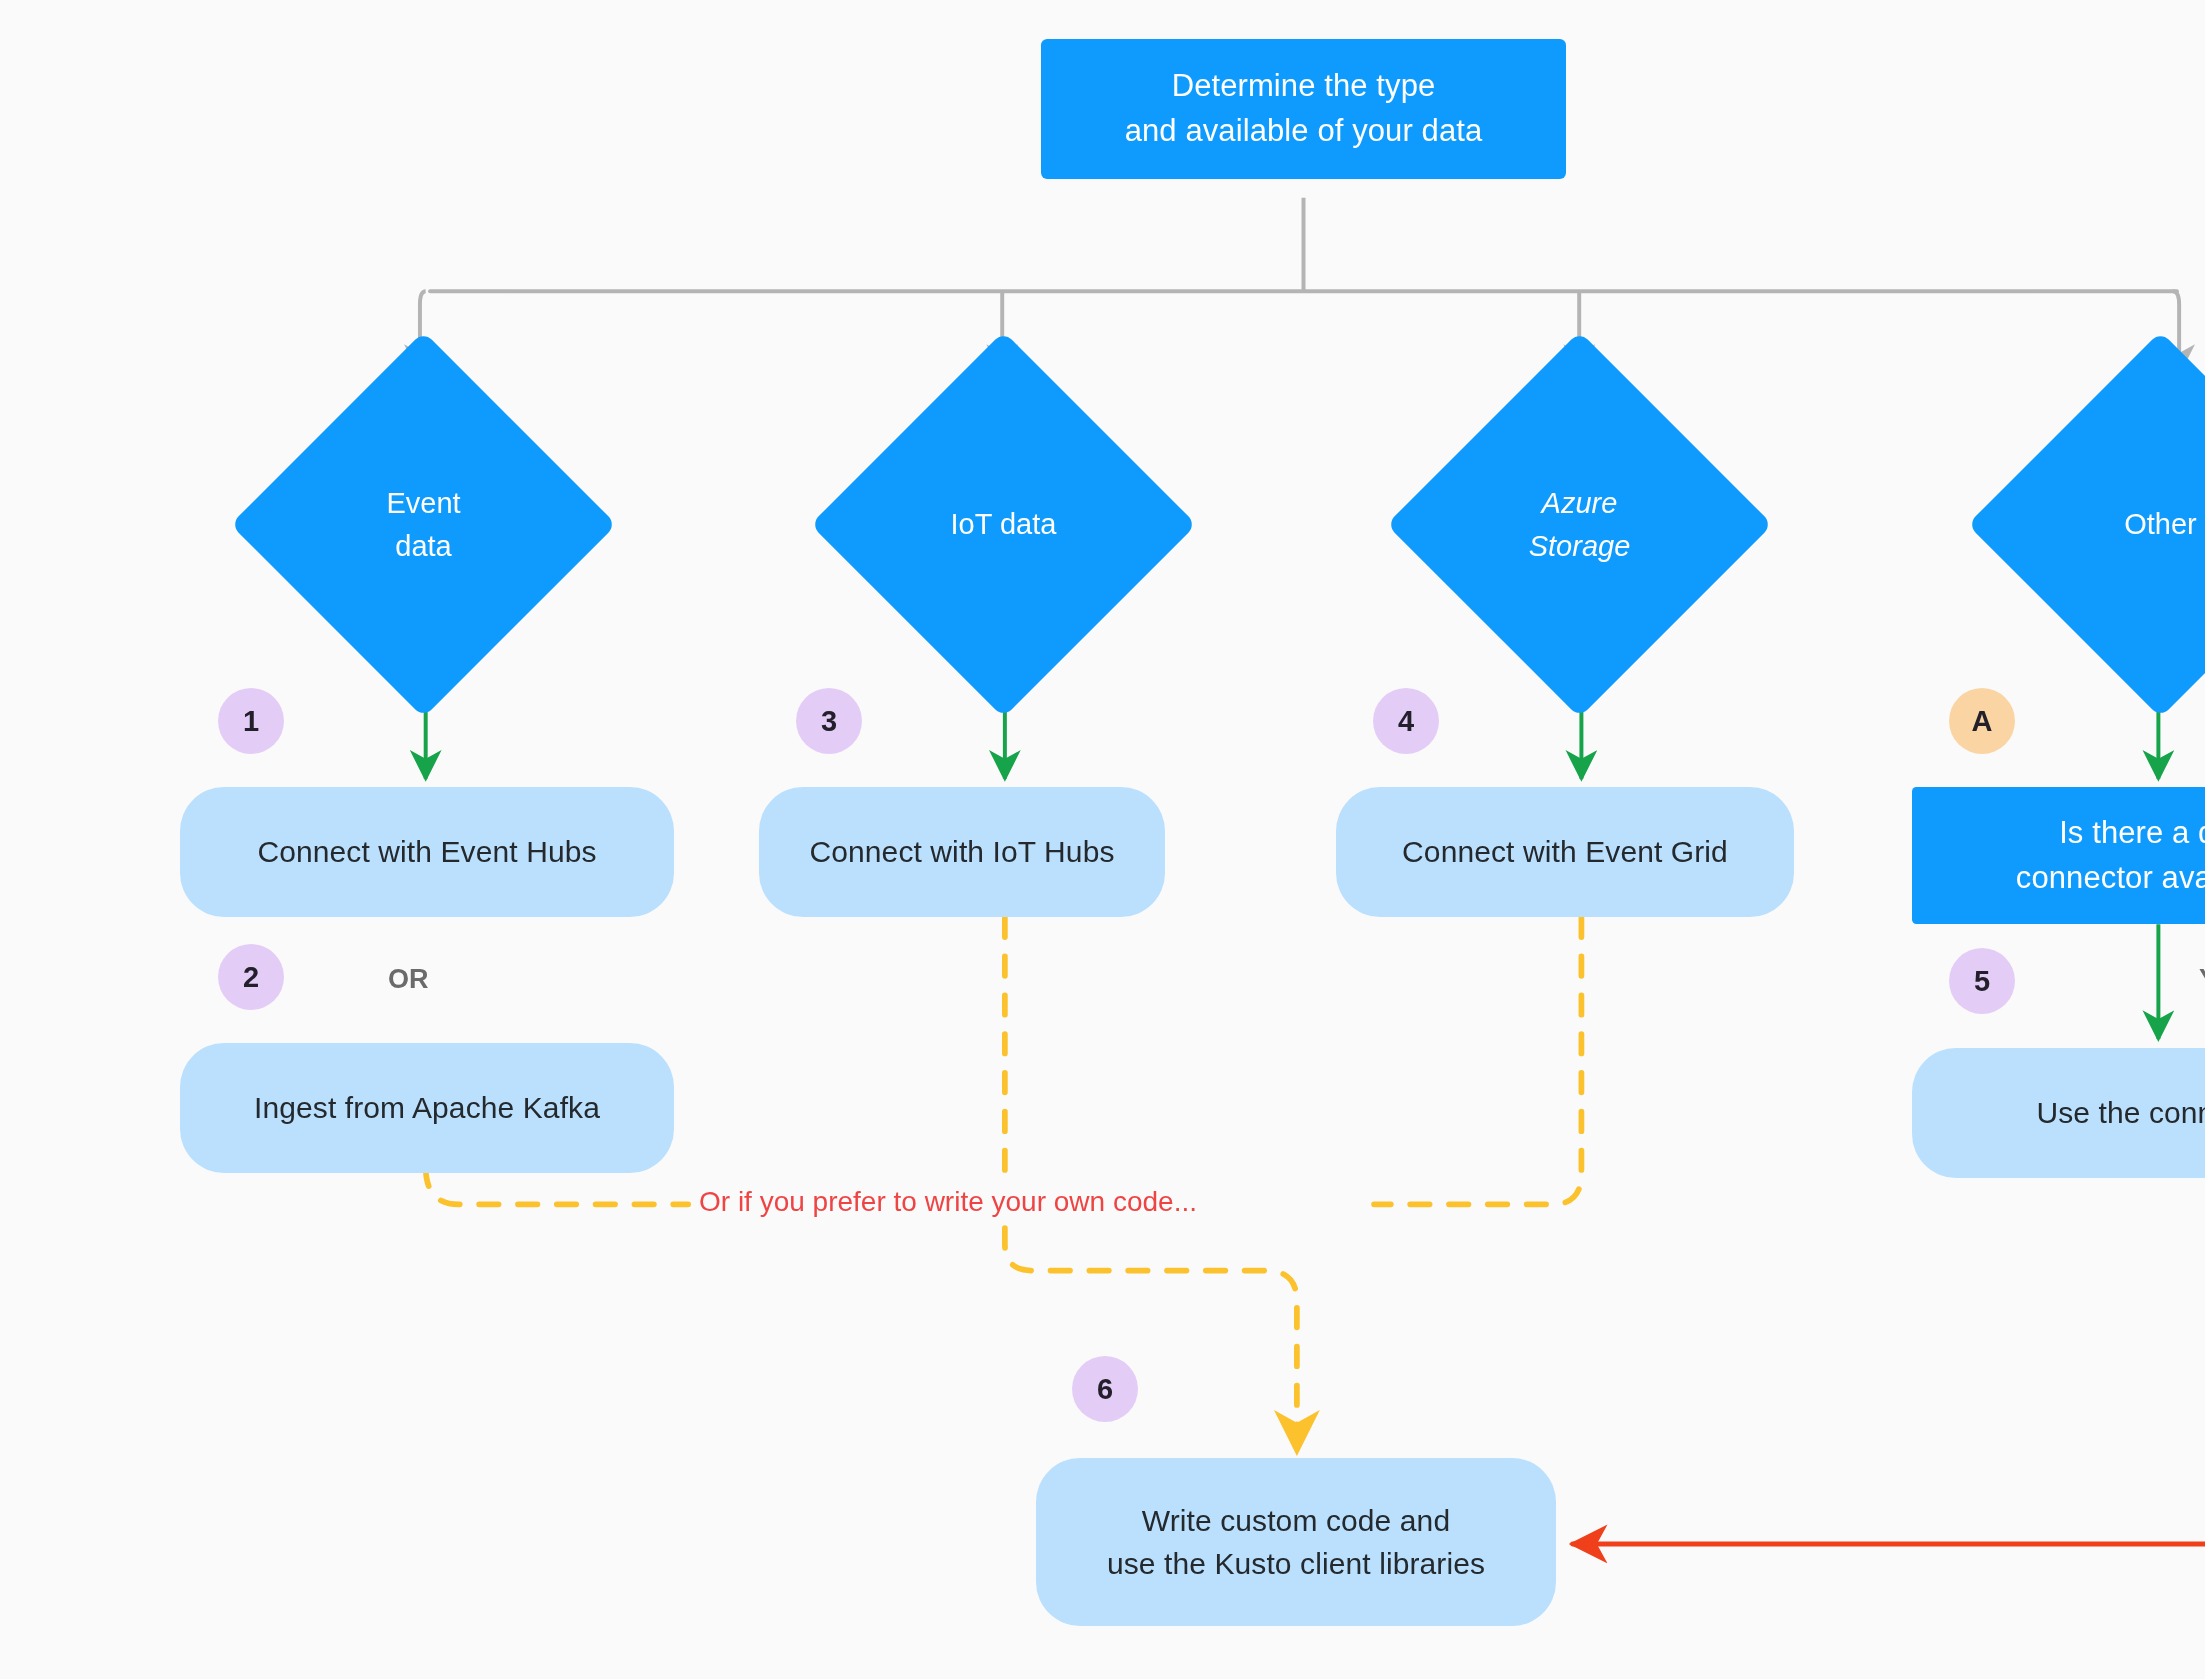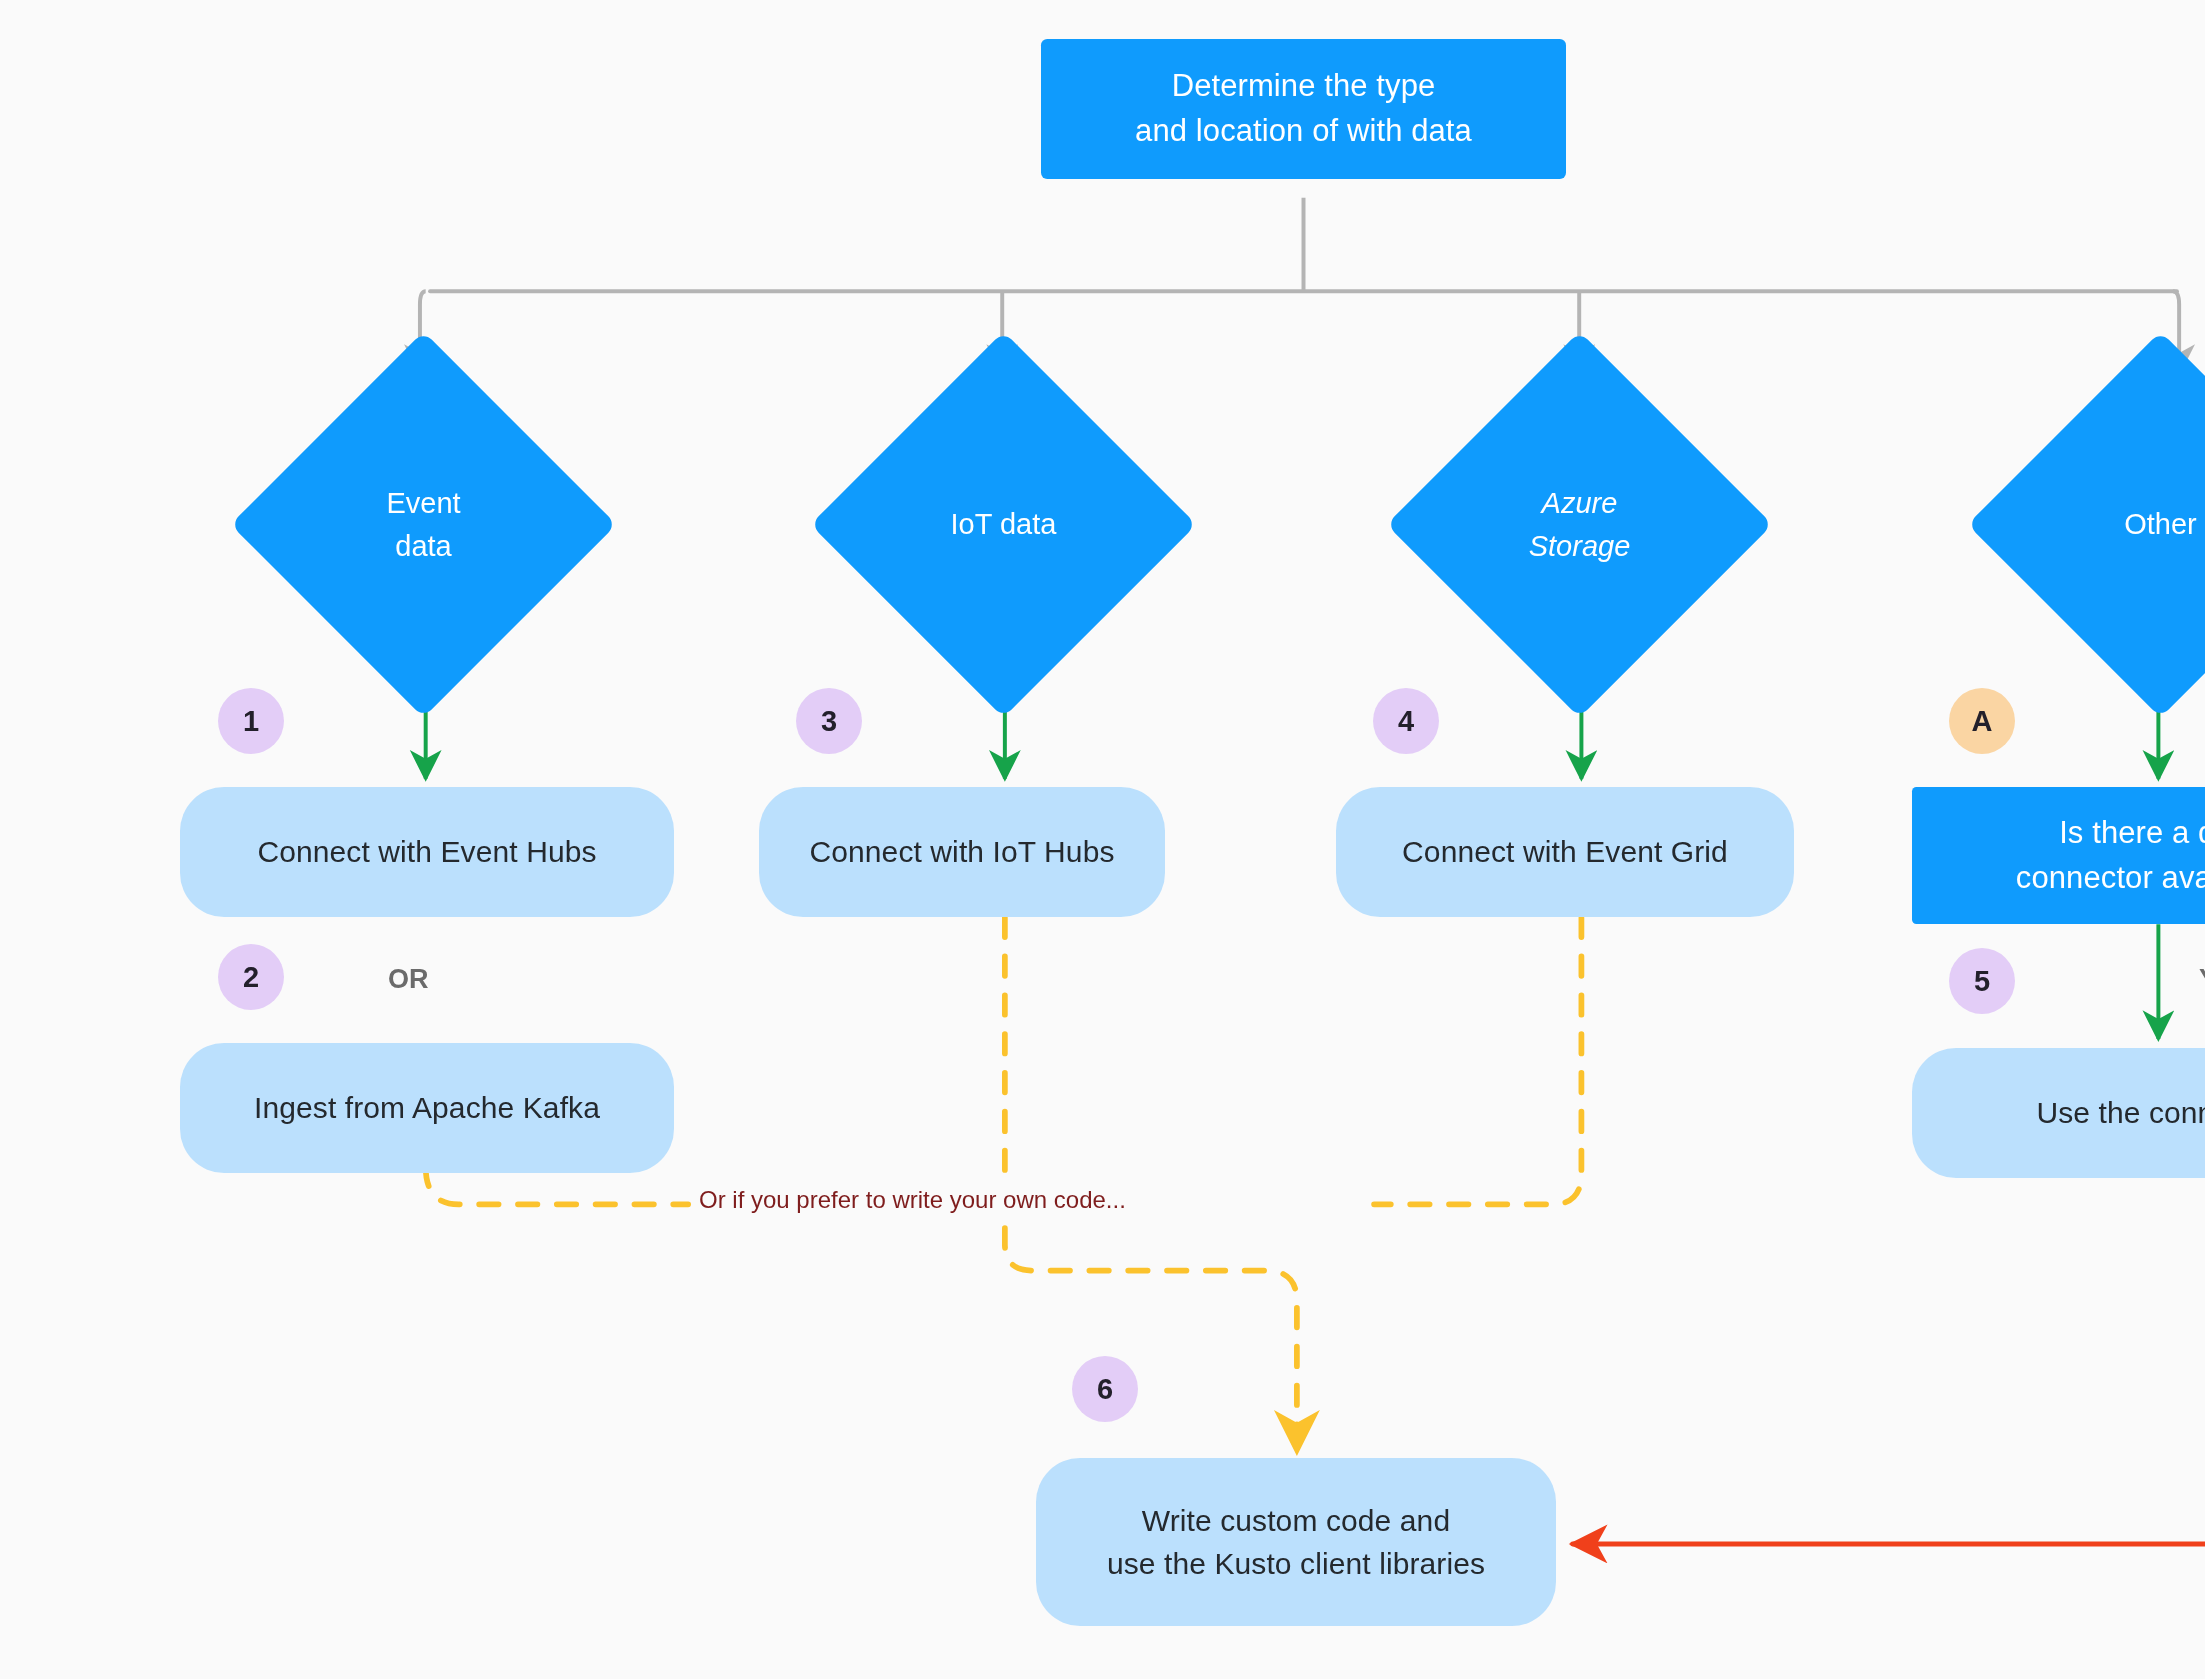--- a/index.html
+++ b/index.html
@@ -96,22 +96,22 @@
   
   .edge-label{
     position:absolute;
     color:#6b6b6b;
     font-size:27px;
     font-weight:bold;
     white-space:nowrap;
   }
   .note-label{
     position:absolute;
-    color:#7f1d1d;
-    font-size:24px;
+    color:#ef4444;
+    font-size:28px;
     white-space:nowrap;
     background:#fafafa;
     padding:0 7px;
   }
 </style>
 </head>
 <body>
 
 <div id="stage">
 
@@ -178,21 +178,21 @@
       <path d="M2278,2080 L2278,2820 Q2278,2880 2340,2880 L2870,2880 Q2940,2880 2940,2950 L2940,3290" fill="none" stroke="#fbc22d" stroke-width="13" stroke-dasharray="44 44" stroke-linecap="round" marker-end="url(#arrow-yellow)"></path>
     </g>
 
     <g>
       <path d="M5455,1910 L5580,1910 Q5620,1910 5620,1955 L5620,3455 Q5620,3500 5575,3500 L3565,3500" fill="none" stroke="#f0401b" stroke-width="11" stroke-linecap="round" marker-end="url(#arrow-red)"></path>
     </g>
   </svg>
 
   <div class="node rect-primary" style="left:1041px; top:39px; width:525px; height:140px; flex-direction:column;">
     <span>Determine the type</span>
-    <span>and location of with data</span>
+    <span>and available of your data</span>
   </div>
 
   <div class="diamond-wrap" style="left:287px; top:388px; width:273px; height:273px;">
     <div class="diamond-shape"></div>
     <div class="diamond-label" style="flex-direction:column;">
       <span>Event</span>
       <span>data</span>
     </div>
   </div>
 

